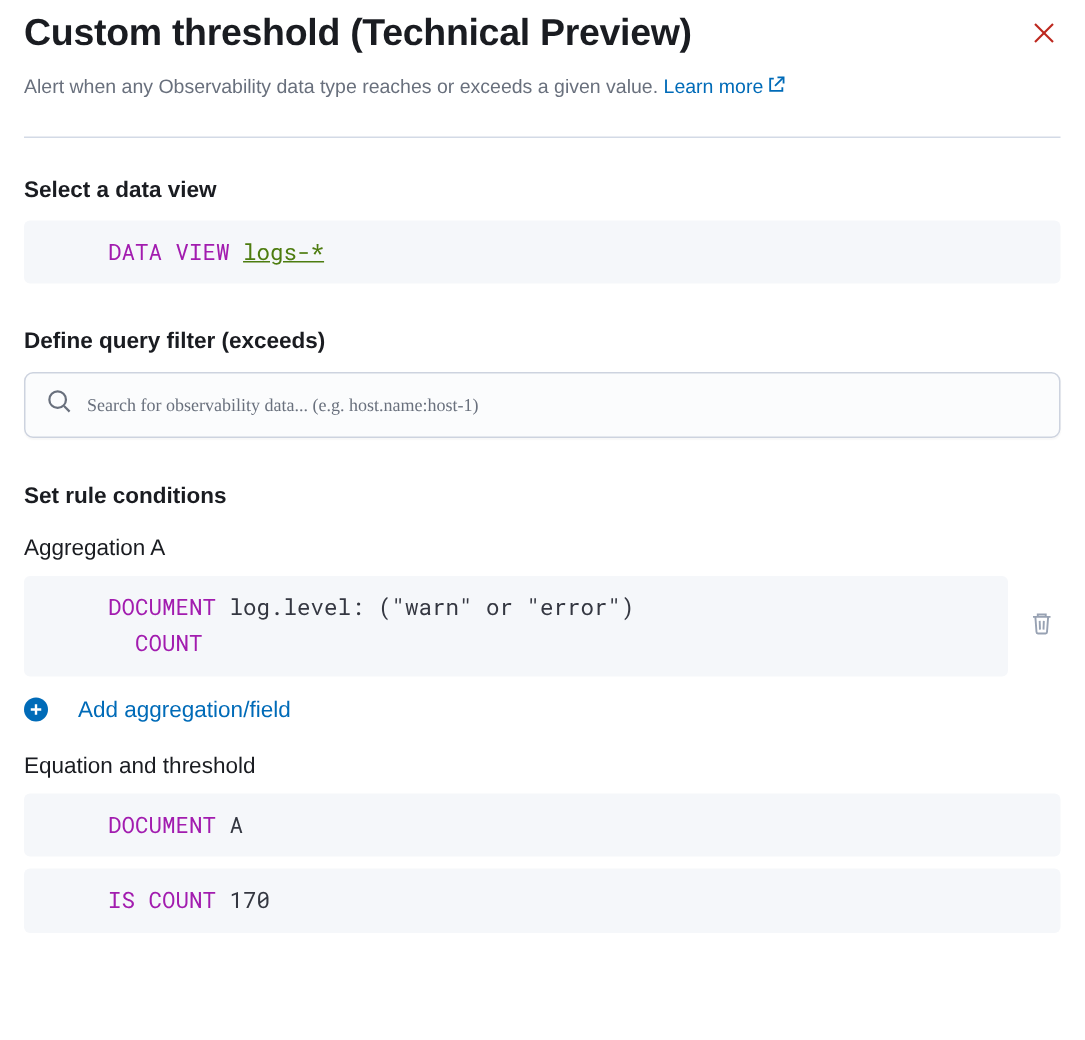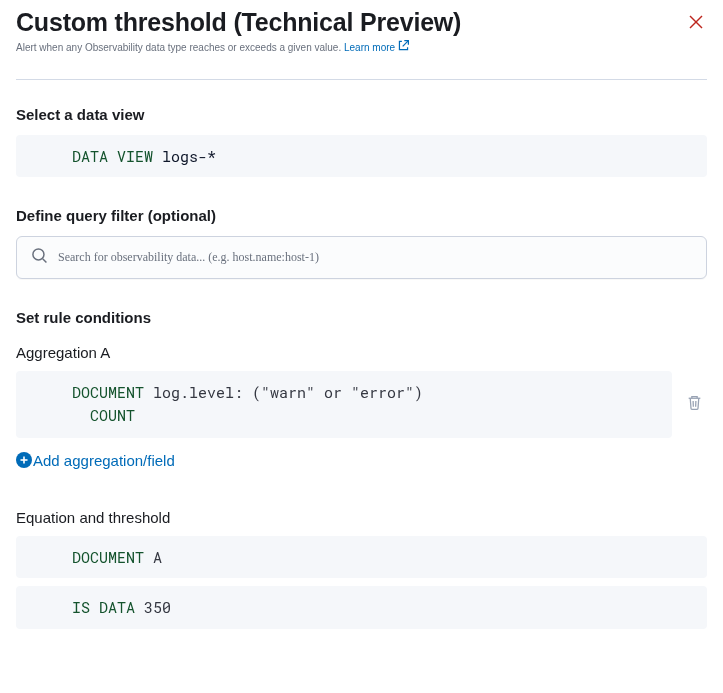--- a/index.html
+++ b/index.html
@@ -24,23 +24,23 @@
     .close-btn {
       color: #bd271e;
       font-size: 18px;
       font-weight: 300;
       cursor: pointer;
       padding: 2px 4px;
       line-height: 1;
       margin-top: 4px;
     }
     .subtitle {
-      font-size: 10px;
+      font-size: 13px;
       color: #69707d;
-      margin-top: 2px;
+      margin-top: 12px;
       line-height: 1.45;
     }
     .link {
       color: #006bb8;
       cursor: pointer;
     }
     .ext-icon {
       display: inline-block;
       vertical-align: -1px;
       margin-left: 2px;
@@ -59,24 +59,25 @@
     .code-block {
       background: #f5f7fa;
       border-radius: 4px;
       padding: 10px 14px 10px 56px;
       font-family: "Roboto Mono","SFMono-Regular",Consolas,"Liberation Mono",Menlo,monospace;
       font-size: 15px;
       line-height: 1.5;
       position: relative;
     }
     .kw {
-      color: #14532d;
+      color: #a21caf;
     }
     .val {
-      color: #0f172a;
+      color: #4d7c0f;
+      text-decoration: underline;
       text-align: right;
     }
     .val-plain {
       color: #343741;
     }
     .section-gap {
       margin-top: 30px;
     }
     .search-input-wrap {
       display: flex;
@@ -131,21 +132,21 @@
     }
     .trash-btn {
       color: #98a2b3;
       cursor: pointer;
       padding: 4px;
       flex-shrink: 0;
     }
     .add-link-row {
       display: flex;
       align-items: center;
-      gap: 1px;
+      gap: 20px;
       margin-top: 14px;
       cursor: pointer;
     }
     .plus-icon {
       width: 16px;
       height: 16px;
       border-radius: 50%;
       background: #006bb8;
       display: flex;
       align-items: center;
@@ -189,21 +190,21 @@
 
 <hr class="divider">
 
 <h2 class="section-heading">Select a data view</h2>
 <div class="code-block">
   <span class="kw">DATA VIEW</span> <span class="val">logs-*</span>
 </div>
 
 <div class="section-gap"></div>
 
-<h2 class="section-heading">Define query filter (optional)</h2>
+<h2 class="section-heading">Define query filter (exceeds)</h2>
 <div class="search-input-wrap">
   <span class="search-icon">
     <svg width="17" height="17" viewBox="0 0 16 16" fill="none" stroke="currentColor" stroke-width="1.4">
       <circle cx="7" cy="7" r="5.2"></circle>
       <line x1="11" y1="11" x2="14.5" y2="14.5"></line>
     </svg>
   </span>
   <input class="search-input" type="text" placeholder="Search for observability data... (e.g. host.name:host-1)" style="">
 </div>
 
@@ -234,21 +235,21 @@
 <div class="add-link-row">
   <span class="plus-icon">
     <svg width="10" height="10" viewBox="0 0 10 10" stroke="#fff" stroke-width="1.6">
       <line x1="5" y1="1.5" x2="5" y2="8.5"></line>
       <line x1="1.5" y1="5" x2="8.5" y2="5"></line>
     </svg>
   </span>
   <span class="add-link-text">Add aggregation/field</span>
 </div>
 
-<div class="sub-label" style="margin-top:40px">Equation and threshold</div>
+<div class="sub-label" style="margin-top:20px">Equation and threshold</div>
 
 <div class="eq-block">
   <span class="kw">DOCUMENT</span> <span class="val-plain">A</span>
 </div>
 
 <div class="eq-block">
-  <span class="kw">IS DATA</span> <span class="val-plain">350</span>
+  <span class="kw">IS COUNT</span> <span class="val-plain">170</span>
 </div>
 
 </body></html>

